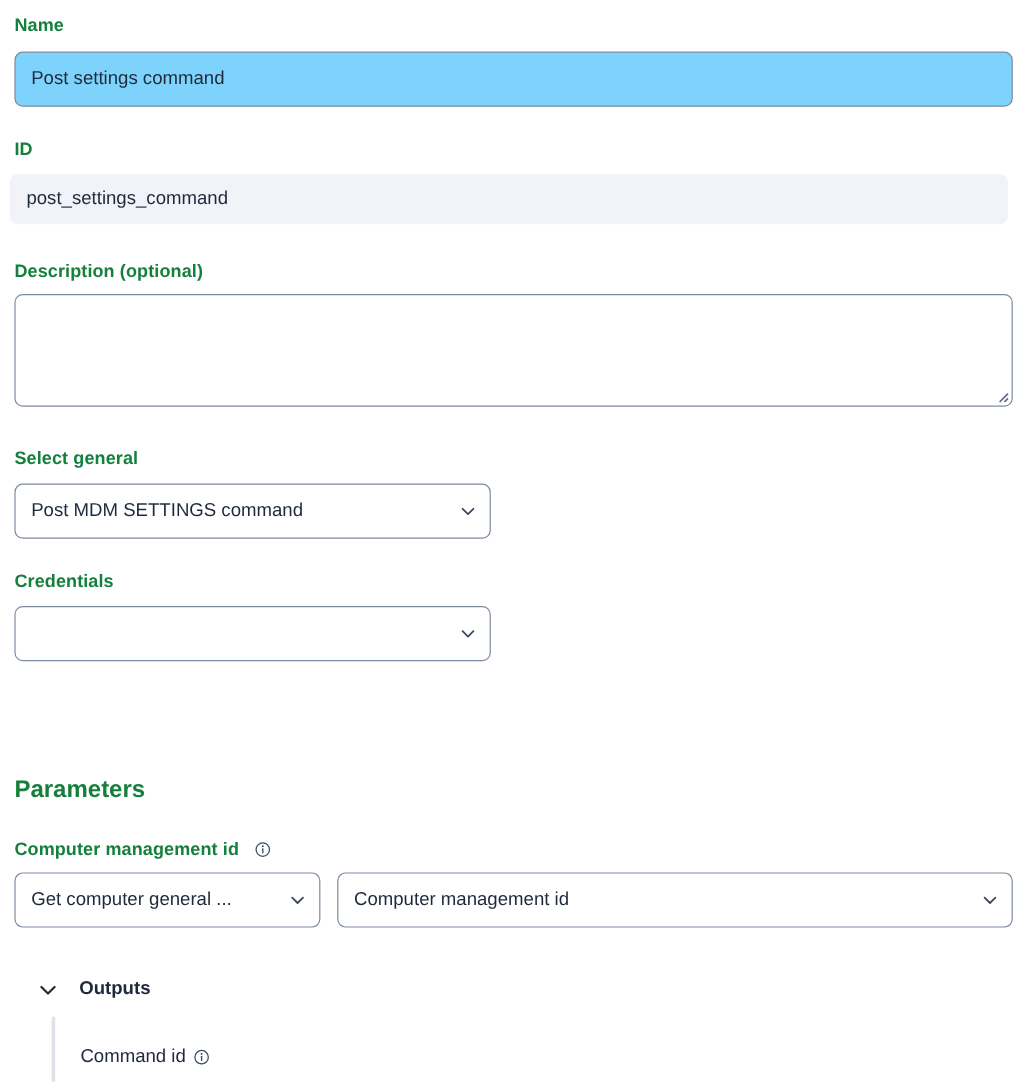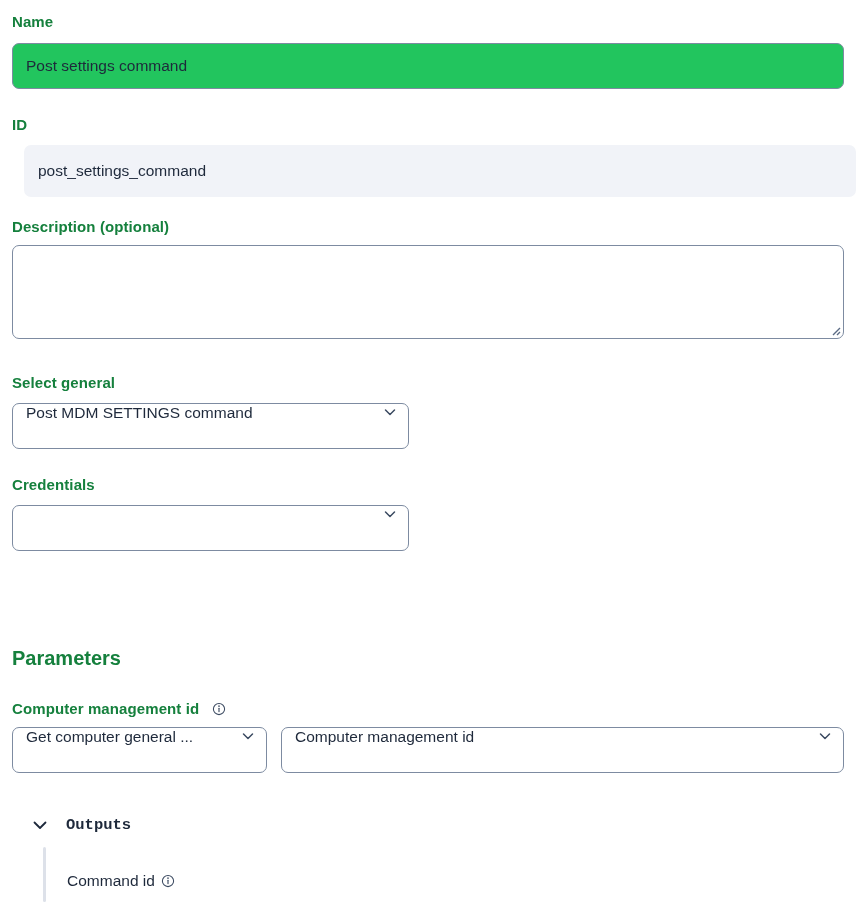--- a/index.html
+++ b/index.html
@@ -35,21 +35,21 @@
     font-weight: bold;
     color: #15803d;
     line-height: 1;
   }
 
   
   .text-input {
     box-sizing: border-box;
     border: 1px solid #7d8ba1;
     border-radius: 7px;
-    background: #22c55e;
+    background: #7dd3fc;
     font-family: "Liberation Sans", sans-serif;
     font-size: 15.5px;
     color: #1e293b;
     padding: 0 13px;
     outline: none;
     display: flex;
     align-items: center;
   }
   .readonly-box {
     box-sizing: border-box;
@@ -77,20 +77,21 @@
     height: 13px;
   }
 
   
   .select-box {
     box-sizing: border-box;
     border: 1px solid #7d8ba1;
     border-radius: 7px;
     background: #ffffff;
     display: flex;
+    align-items: center;
     padding: 0 10px 0 13px;
     font-size: 15.5px;
     color: #1e293b;
     cursor: default;
   }
   .select-value {
     flex: 1 1 auto;
     white-space: nowrap;
     overflow: hidden;
     text-overflow: clip;
@@ -144,21 +145,21 @@
   <div style="position:absolute;left:12px;top:14px;">
     <div class="field-label">Name</div>
   </div>
   <div class="text-input" style="position:absolute;left:12px;top:43px;width:832px;height:46px;">
     <span>Post settings command</span>
   </div>
 
   <div style="position:absolute;left:12px;top:117px;">
     <div class="field-label">ID</div>
   </div>
-  <div class="readonly-box" style="position:absolute;left:24px;top:145px;width:832px;height:52px;">
+  <div class="readonly-box" style="position:absolute;left:8px;top:145px;width:832px;height:42px;">
     <span>post_settings_command</span>
   </div>
 
   <div style="position:absolute;left:12px;top:219px;">
     <div class="field-label">Description (optional)</div>
   </div>
   <div class="textarea-box" style="position:absolute;left:12px;top:245px;width:832px;height:94px;">
     <span style="display:block;padding:8px 12px;font-size:15.5px;color:#1e293b;"></span>
     <svg class="resize-grip" viewBox="0 0 13 13">
       <path d="M12 5 L5 12 M12 9 L9 12" stroke="#5b6b84" stroke-width="1.4" fill="none"></path>
@@ -239,21 +240,21 @@
     </svg>
   </div>
 
   <div class="select-box" style="position:absolute;left:281px;top:727px;width:563px;height:46px;">
     <span class="select-value">Computer management id</span>
     <svg class="chev" viewBox="0 0 16 16">
       <path d="M3.5 6 L8 10.5 L12.5 6" stroke="#3b4a61" stroke-width="1.5" fill="none" stroke-linecap="round" stroke-linejoin="round"></path>
     </svg>
   </div>
 
-  <div style="position:absolute;left:30px;top:815px;display:flex;align-items:center;font-family:Liberation Mono, monospace;">
+  <div style="position:absolute;left:30px;top:815px;display:flex;align-items:flex-start;">
     <svg viewBox="0 0 20 20" style="width:20px;height:20px;">
       <path d="M4.5 7.5 L10 13 L15.5 7.5" stroke="#1e293b" stroke-width="1.8" fill="none" stroke-linecap="round" stroke-linejoin="round"></path>
     </svg>
     <span class="outputs-title" style="margin-left:16px;">Outputs</span>
   </div>
 
   <div class="tree-line" style="left:43px;top:847px;height:55px;"></div>
 
   <div style="position:absolute;left:67px;top:872px;display:flex;align-items:center;">
     <span class="output-item">Command id</span>

